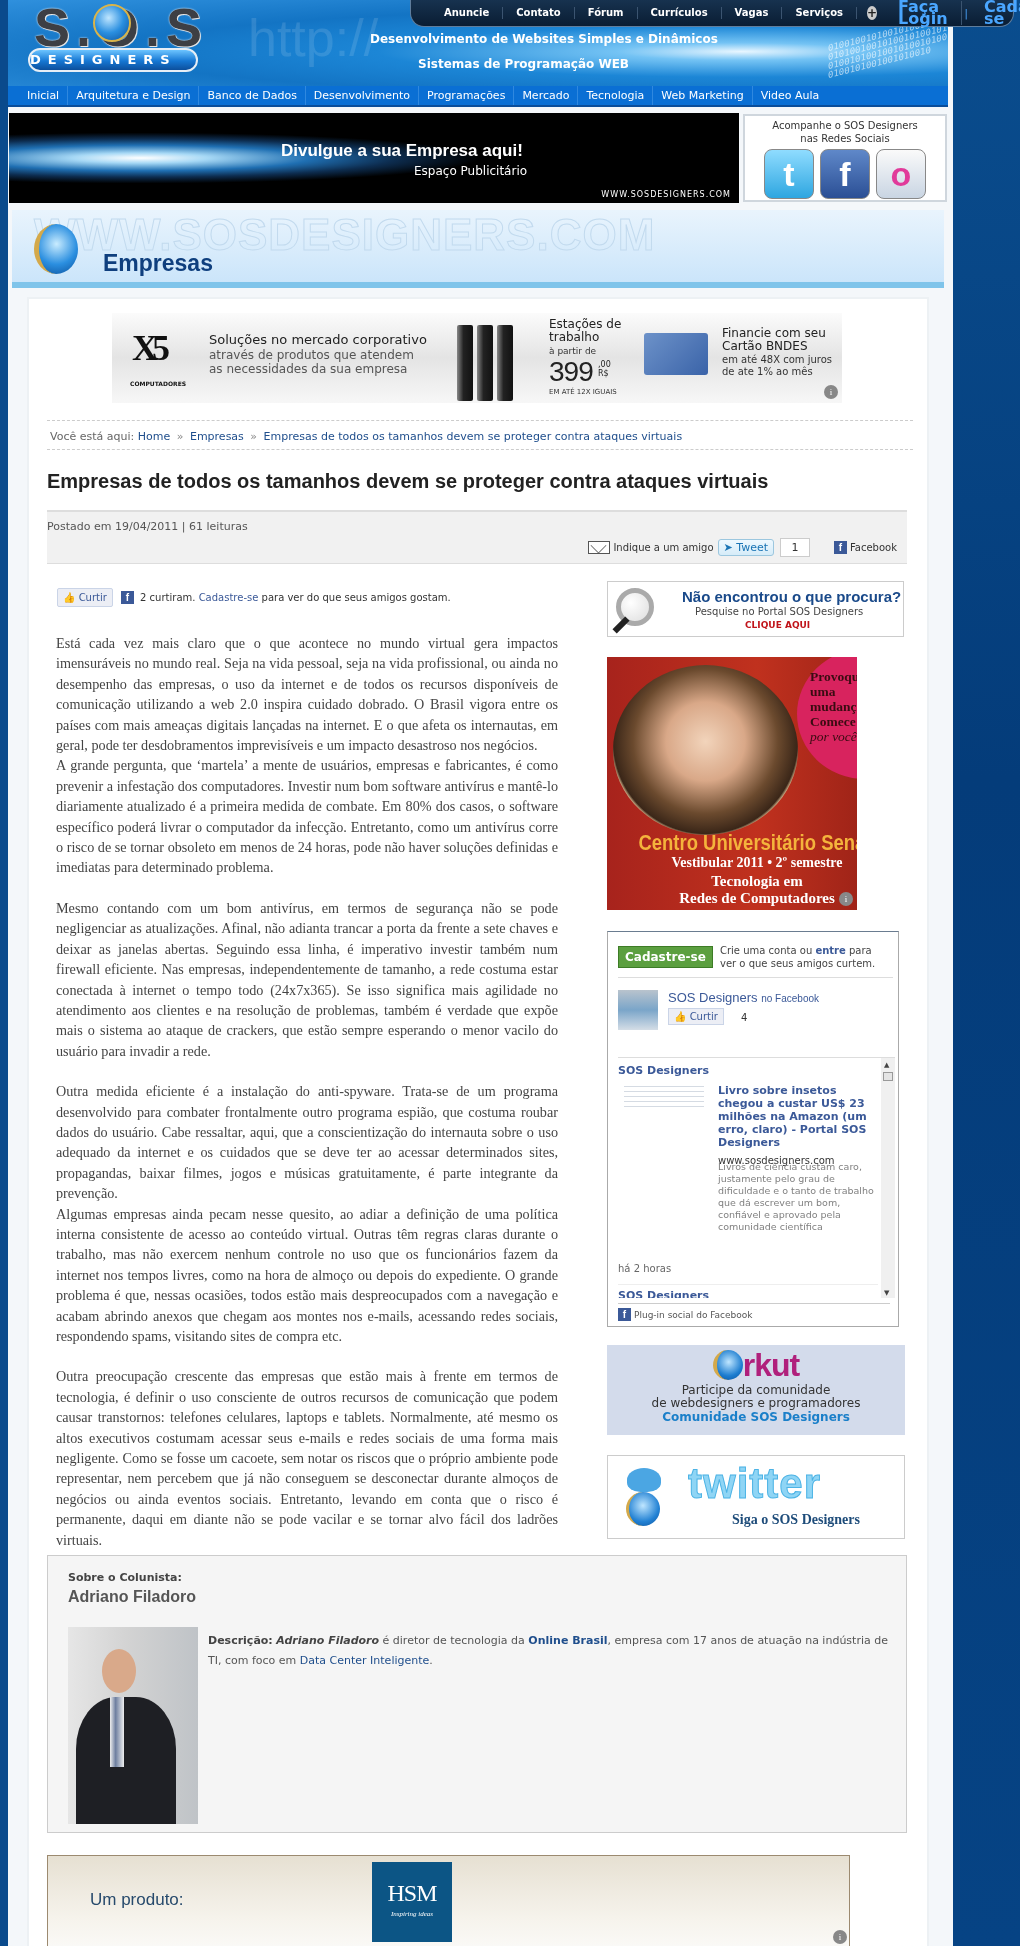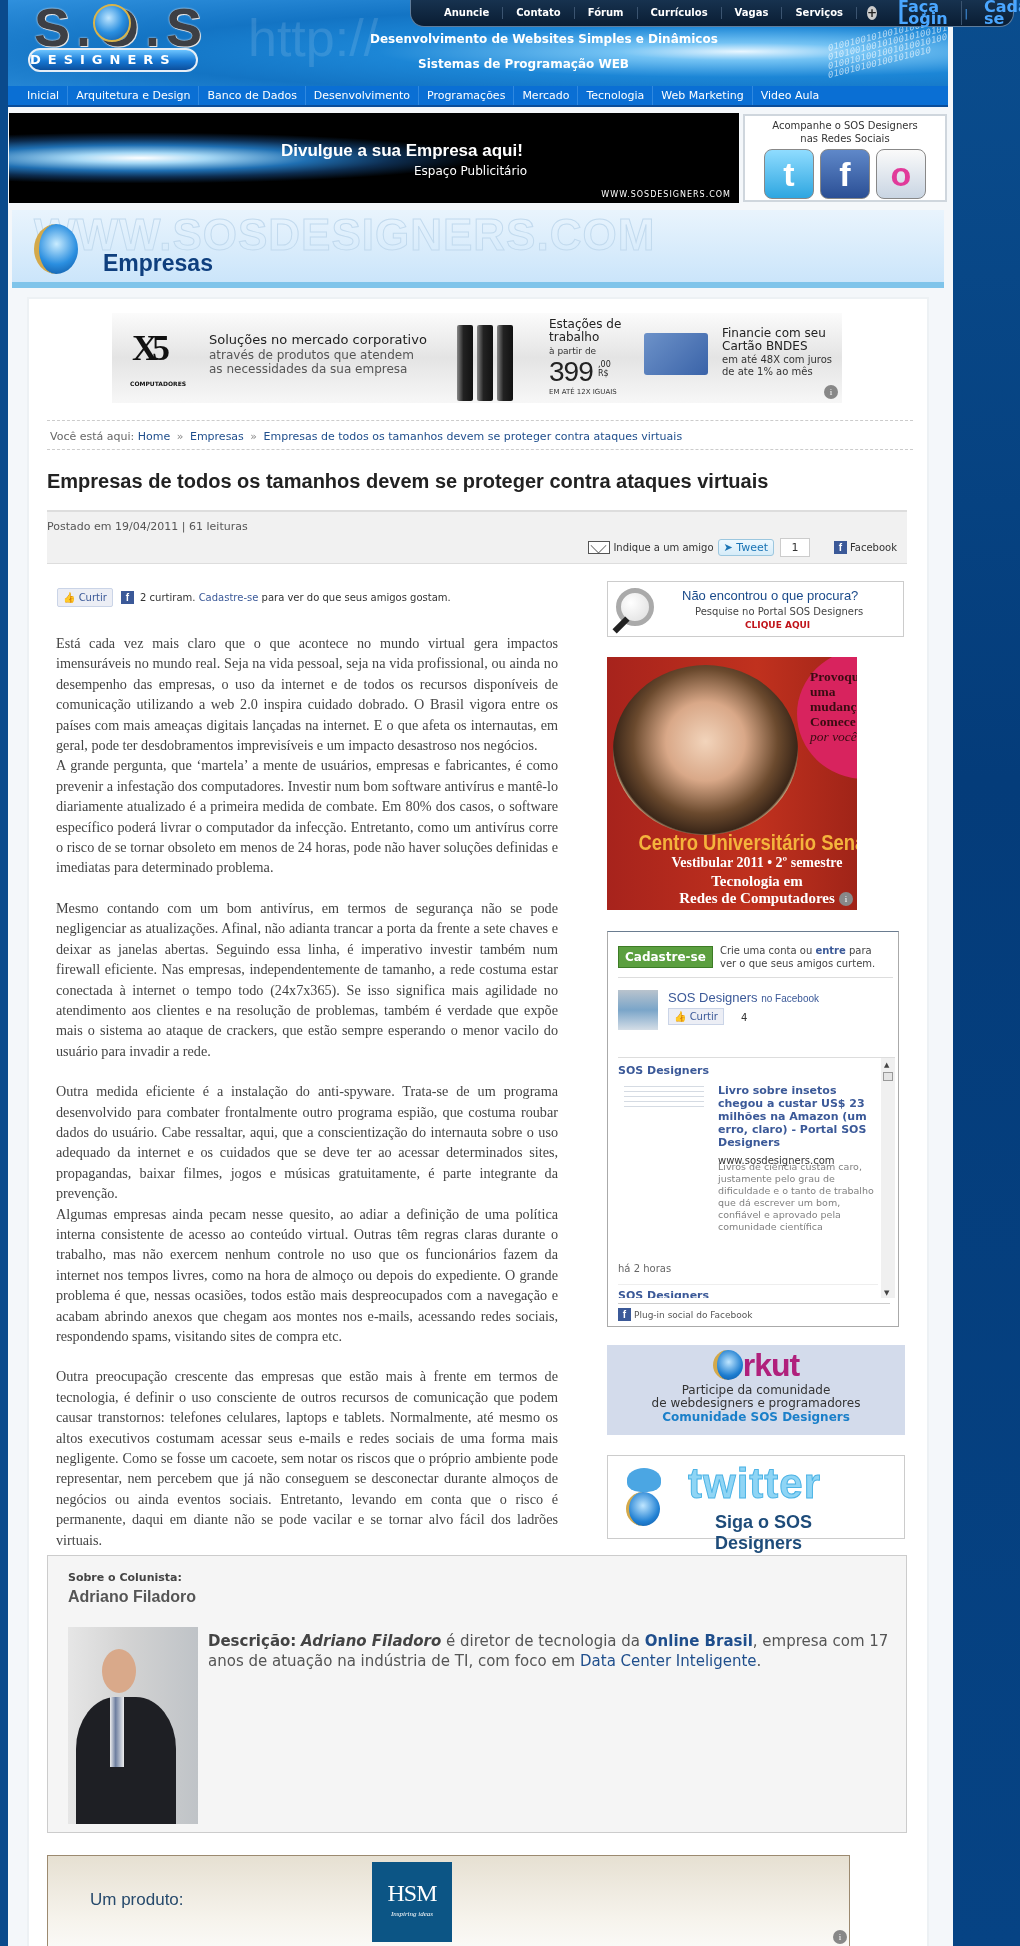--- a/index.html
+++ b/index.html
@@ -103,21 +103,21 @@
   .like-row a { color: #3b5998; text-decoration: none; }
 
   .article-body { position: absolute; left: 56px; top: 633px; width: 502px; font-family: "Liberation Serif", serif; font-size: 14.2px; line-height: 20.4px; color: #444; text-align: justify; }
   .article-body p { margin: 0; }
   .article-body p.gap { margin-top: 20px; }
 
   
   .search-promo { position: absolute; left: 607px; top: 581px; width: 297px; height: 56px; background: #fff; border: 1px solid #ccc; }
   .search-promo .mag { position: absolute; left: 8px; top: 6px; width: 38px; height: 38px; border-radius: 50%; border: 5px solid #aaa; background: radial-gradient(circle at 35% 35%, #fff, #ddd); }
   .search-promo .handle { position: absolute; left: 4px; top: 40px; width: 18px; height: 6px; background: #222; transform: rotate(-45deg); }
-  .search-promo .h { position: absolute; left: 74px; top: 6px; color: #1a4a8a; font-size: 13px; font-weight: normal; font-family: "Liberation Sans", sans-serif; }
+  .search-promo .h { position: absolute; left: 74px; top: 6px; color: #1a4a8a; font-size: 15px; font-weight: bold; font-family: "Liberation Sans", sans-serif; }
   .search-promo .s { position: absolute; left: 87px; top: 24px; color: #444; font-size: 10px; }
   .search-promo .c { position: absolute; left: 137px; top: 38px; color: #c0141a; font-size: 9px; font-weight: bold; }
 
   .senac { position: absolute; left: 607px; top: 657px; width: 250px; height: 253px; background: linear-gradient(90deg, #a7231c, #c0311e 60%, #a02418); overflow: hidden; }
   .senac .photo { position: absolute; left: 6px; top: 8px; width: 185px; height: 170px; border-radius: 50%; background: radial-gradient(circle at 50% 45%, #f2d4bb 0%, #d9a888 30%, #6b4a2e 55%, #3a2618 70%, #c6a882 72%); }
   .senac .bubble { position: absolute; left: 190px; top: -8px; width: 135px; height: 130px; border-radius: 50%; background: #d8235e; }
   .senac .bt { position: absolute; left: 203px; top: 12px; color: #3a0c12; font-family: "Liberation Serif", serif; font-weight: bold; font-size: 13.5px; line-height: 15px; }
   .senac .bt em { font-weight: normal; }
   .senac .cu { position: absolute; left: 0; width: 300px; text-align: center; top: 173px; color: #f4b33c; font-size: 22px; font-weight: bold; font-family: "Liberation Sans", sans-serif; transform: scaleX(0.84); }
   .senac .vs { position: absolute; left: 0; width: 300px; text-align: center; top: 198px; color: #fff; font-size: 14px; font-family: "Liberation Serif", serif; font-weight: bold; }
@@ -152,31 +152,31 @@
   .orkut .lg { margin-top: 2px; font-size: 32px; font-weight: bold; color: #b0207c; font-family: "Liberation Sans", sans-serif; letter-spacing: -1px; }
   .orkut .lg span { display: inline-block; width: 30px; height: 30px; border-radius: 50%; background: radial-gradient(circle at 45% 40%, #bfe6ff, #1c7dd0 60%, #0a4f9a); vertical-align: -4px; border-left: 4px solid #d4a94a; }
   .orkut .a { font-size: 12px; color: #333; line-height: 13px; }
   .orkut .b { font-size: 12px; color: #1a7fc9; font-weight: bold; }
 
   .twitter { position: absolute; left: 607px; top: 1455px; width: 298px; height: 84px; background: #fff; border: 1px solid #ccc; }
   .twitter .bird { position: absolute; left: 15px; top: 12px; width: 42px; height: 58px; }
   .twitter .bird .b1 { position: absolute; left: 4px; top: 0; width: 34px; height: 24px; border-radius: 50% 50% 40% 40%; background: #4ba6e3; }
   .twitter .bird .b2 { position: absolute; left: 3px; top: 24px; width: 34px; height: 34px; border-radius: 50%; background: radial-gradient(circle at 45% 40%, #bfe6ff, #2382d4 60%, #0a4f9a); border-left: 3px solid #d4a94a; }
   .twitter .word { position: absolute; left: 80px; top: 4px; font-size: 42px; font-weight: bold; color: #8fd5f5; font-family: "Liberation Sans", sans-serif; letter-spacing: 1px; -webkit-text-stroke: 1px #4cb3e5; }
-  .twitter .siga { position: absolute; left: 107px; top: 56px; font-size: 18px; color: #1e4c7a; font-weight: bold; font-family: Liberation Sans, sans-serif; }
+  .twitter .siga { position: absolute; left: 124px; top: 56px; font-size: 14px; color: #1e4c7a; font-weight: bold; font-family: Liberation Serif, serif; }
 
   
   .author { position: absolute; left: 47px; top: 1555px; width: 860px; height: 278px; background: #f5f5f5; border: 1px solid #ccc; }
   .author .lbl { position: absolute; left: 20px; top: 15px; font-size: 11px; font-weight: bold; color: #444; }
   .author .nm { position: absolute; left: 20px; top: 32px; font-size: 16px; font-weight: bold; color: #555; font-family: "Liberation Sans", sans-serif; }
   .author .ph { position: absolute; left: 20px; top: 71px; width: 130px; height: 197px; background: linear-gradient(90deg, #e6e6e6 0%, #d3d3d3 45%, #bfc3c7 100%); overflow: hidden; }
   .author .ph .head { position: absolute; left: 34px; top: 22px; width: 34px; height: 44px; border-radius: 50%; background: #d9a98a; }
   .author .ph .body { position: absolute; left: 8px; top: 70px; width: 100px; height: 130px; background: #1e1f24; border-radius: 40% 40% 0 0; }
   .author .ph .shirt { position: absolute; left: 42px; top: 70px; width: 14px; height: 70px; background: linear-gradient(90deg, #eee, #6e7fa0 40%, #eee); }
-  .author .desc { position: absolute; left: 160px; top: 75px; width: 690px; font-size: 15px; color: #555; line-height: 20px; }
+  .author .desc { position: absolute; left: 160px; top: 75px; width: 690px; font-size: 11px; color: #555; line-height: 20px; }
   .author .desc b { color: #444; }
   .author .desc a { color: #1f4e8c; text-decoration: none; }
   .author .desc a.bold { font-weight: bold; }
 
   .ad-hsm { position: absolute; left: 47px; top: 1855px; width: 803px; height: 91px; background: linear-gradient(#e6e0d2, #f6f3ec 70%, #faf9f6); border: 1px solid #9c8a70; border-bottom: none; }
   .ad-hsm .up { position: absolute; left: 42px; top: 34px; font-size: 17px; color: #274a6c; font-family: "Liberation Sans", sans-serif; }
   .ad-hsm .logo { position: absolute; left: 324px; top: 6px; width: 80px; height: 80px; background: #0c5585; color: #fff; text-align: center; }
   .ad-hsm .logo .t { margin-top: 18px; font-size: 24px; font-family: "Liberation Serif", serif; letter-spacing: -1px; }
   .ad-hsm .logo .s { font-size: 7px; font-family: "Liberation Serif", serif; font-style: italic; margin-top: 3px; }
 </style>

